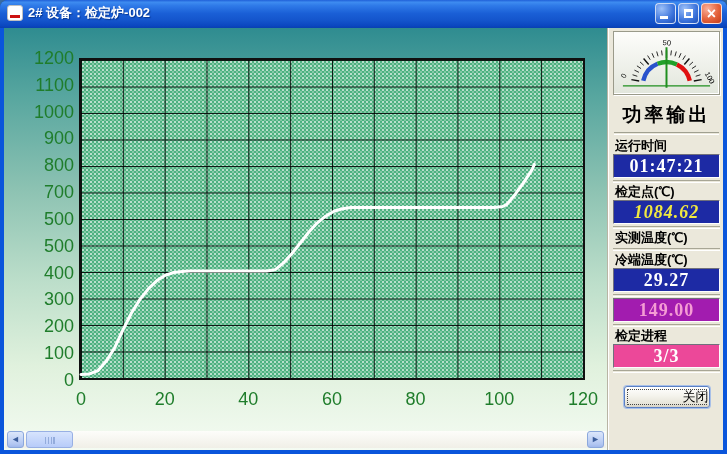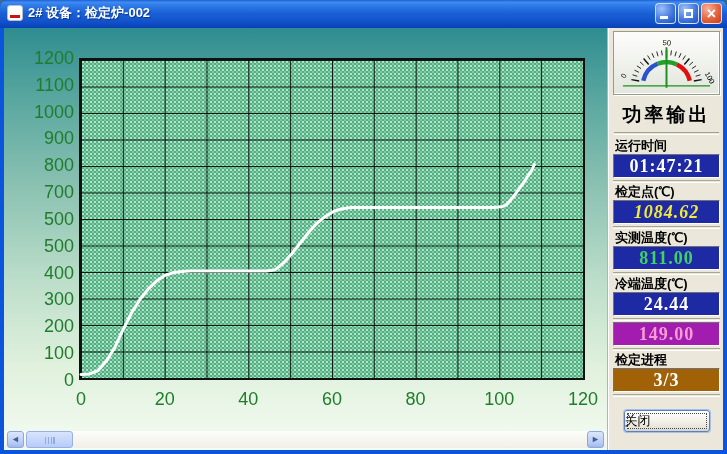--- a/index.html
+++ b/index.html
@@ -78,21 +78,21 @@
     letter-spacing:3px; color:#000; }
   .rule { height:3px; margin:4px 1px 3px; border-top:1px solid #a0a090; border-bottom:1px solid #ffffff; }
   .flabel { height:16px; line-height:16px; font-size:13px; font-weight:bold; color:#000; padding-left:2px; white-space:nowrap; }
   .fvalue { height:24px; line-height:23px; background:#1d2aa4; text-align:center;
     border:1px solid; border-color:#70707c #fdfdfd #fdfdfd #70707c;
     font-family:"Liberation Serif", serif; font-size:18px; font-weight:bold; letter-spacing:1px; }
   .sep { height:3px; margin:2px 0 1px; border-top:1px solid #a8a695; border-bottom:1px solid #ffffff; }
   .close-btn { display:block; width:86px; height:22px; margin:13px auto 0; position:relative;
     border:1px solid #5a7fc4; border-radius:3px; box-shadow:0 0 0 1px #a8c0e8;
     background: linear-gradient(180deg,#ffffff,#f4f3ec 45%,#e6e3d8 85%,#d6d2c6);
-    font-size:13px; color:#000; text-align:left; line-height:20px; cursor:default; }
+    font-size:13px; color:#000; text-align:right; line-height:20px; cursor:default; }
   .close-btn::before { content:""; position:absolute; inset:2px; border:1px dotted #444; border-radius:1px; }
 </style>
 </head>
 <body>
 
 <div class="window">
 
   <div class="titlebar">
     <div class="app-icon">
       <div class="tri"></div>
@@ -197,35 +197,34 @@
             <div class="fvalue" style="color: rgb(255, 255, 255); background: rgb(29, 42, 164);">01:47:21</div>
             <div class="sep"></div>
           </div>
           <div>
             <div class="flabel">检定点(℃)</div>
             <div class="fvalue" style="color: rgb(242, 233, 63); background: rgb(29, 42, 164); font-style: italic;">1084.62</div>
             <div class="sep"></div>
           </div>
           <div>
             <div class="flabel">实测温度(℃)</div>
-            <div class="fvalue" style="color: rgb(62, 212, 101); background: rgb(29, 42, 164);">811.00</div>
             <div class="sep"></div>
           </div>
           <div>
             <div class="flabel">冷端温度(℃)</div>
-            <div class="fvalue" style="color: rgb(255, 255, 255); background: rgb(29, 42, 164);">24.44</div>
+            <div class="fvalue" style="color: rgb(255, 255, 255); background: rgb(29, 42, 164);">29.27</div>
             <div class="sep"></div>
           </div>
           <div>
             <div class="fvalue" style="color: rgb(245, 156, 212); background: #a21caf;">149.00</div>
             <div class="sep"></div>
           </div>
           <div>
             <div class="flabel">检定进程</div>
-            <div class="fvalue" style="color: rgb(255, 255, 255); background: #a16207;">3/3</div>
+            <div class="fvalue" style="color: rgb(255, 255, 255); background: #ec4899;">3/3</div>
             <div class="sep"></div>
           </div>
         </div>
 
       <button class="close-btn">关闭</button>
     </div>
   </div>
 </div>
 
 </body></html>

